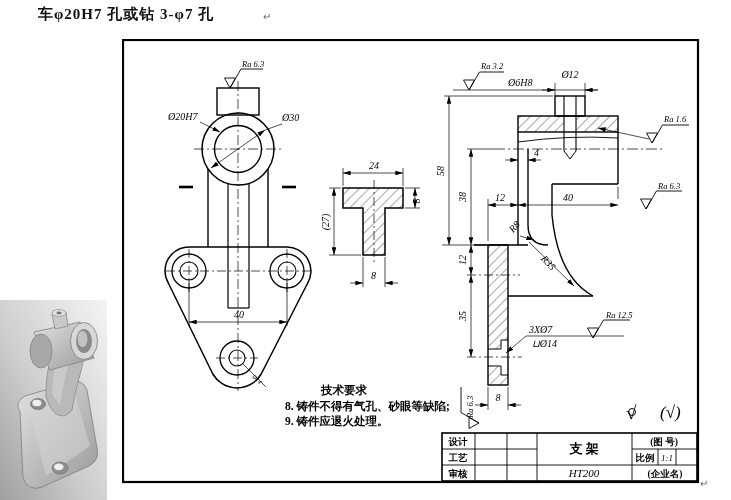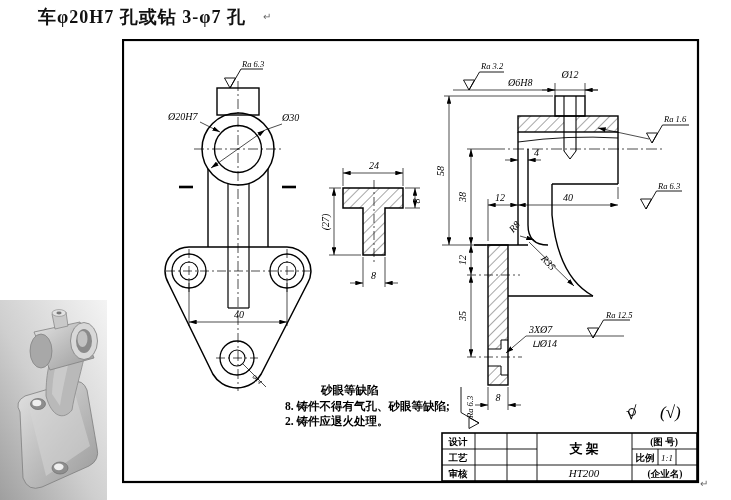--- a/index.html
+++ b/index.html
@@ -1,19 +1,19 @@
 <!DOCTYPE html>
 <html><head>
 <meta charset="utf-8">
 <style>
   html,body{margin:0;padding:0;}
   body{width:731px;height:500px;position:relative;background:#fff;overflow:hidden;
        font-family:"Liberation Serif",serif;}
   .abs{position:absolute;}
-  #doc-title{left:38px;top:5px;font-size:18px;color:#111;letter-spacing:1px;font-weight:600;}
+  #doc-title{left:38px;top:5px;font-size:15px;color:#111;letter-spacing:1px;font-weight:600;}
   .pilcrow{color:#666;font-size:10px;}
   #pilcrow-title{left:263px;top:11px;}
   #pilcrow-bottom{left:700px;top:478px;}
   #tech-req{left:285px;top:383px;width:180px;font-size:11.5px;font-weight:700;color:#000;line-height:15px;}
   #tech-req .tr-title{margin-left:36px;margin-bottom:1px;}
   svg text{font-family:"Liberation Serif",serif;fill:#000;}
   text.dim{font-size:10px;font-style:italic;}
   text.sm{font-size:8.5px;font-style:italic;}
   text.tiny{font-size:6px;font-style:italic;}
   text.cjk{font-size:9.5px;font-weight:700;font-family:"Liberation Serif",serif;}
@@ -269,16 +269,16 @@
   <text class="cjk" x="336" y="438" text-anchor="middle">审核</text>
   <text x="462" y="414" text-anchor="middle" font-size="13" font-weight="700">支 架</text>
   <text x="462" y="438" text-anchor="middle" font-size="11" font-style="italic">HT200</text>
   <text class="cjk" x="542" y="406" text-anchor="middle">(图 号)</text>
   <text class="cjk" x="523" y="422" text-anchor="middle">比例</text>
   <text x="545" y="422" text-anchor="middle" font-size="9" font-style="italic">1:1</text>
   <text class="cjk" x="543" y="438" text-anchor="middle">(企业名)</text>
 </svg>
 
 <div class="abs" id="tech-req">
-  <div class="tr-title">砂眼等缺陷</div>
+  <div class="tr-title">技术要求</div>
   <div>8. 铸件不得有气孔、砂眼等缺陷;</div>
-  <div>2. 铸件应退火处理。</div>
+  <div>9. 铸件应退火处理。</div>
 </div>
 
 </body></html>

